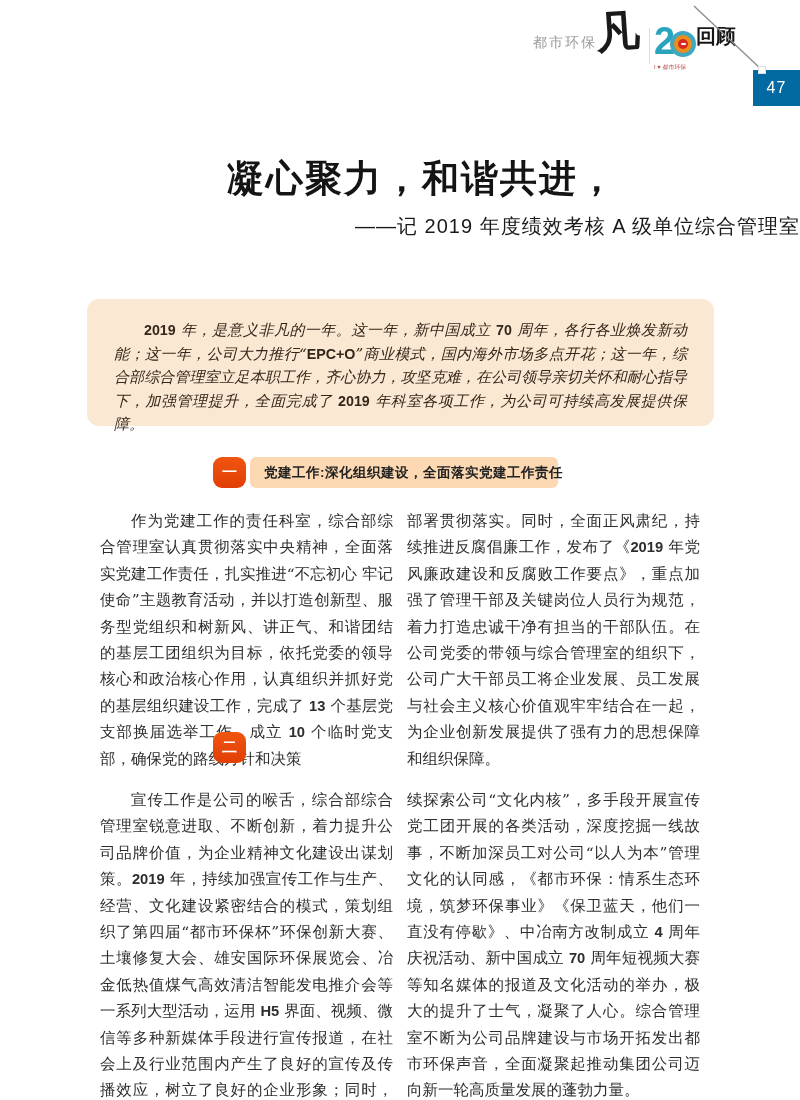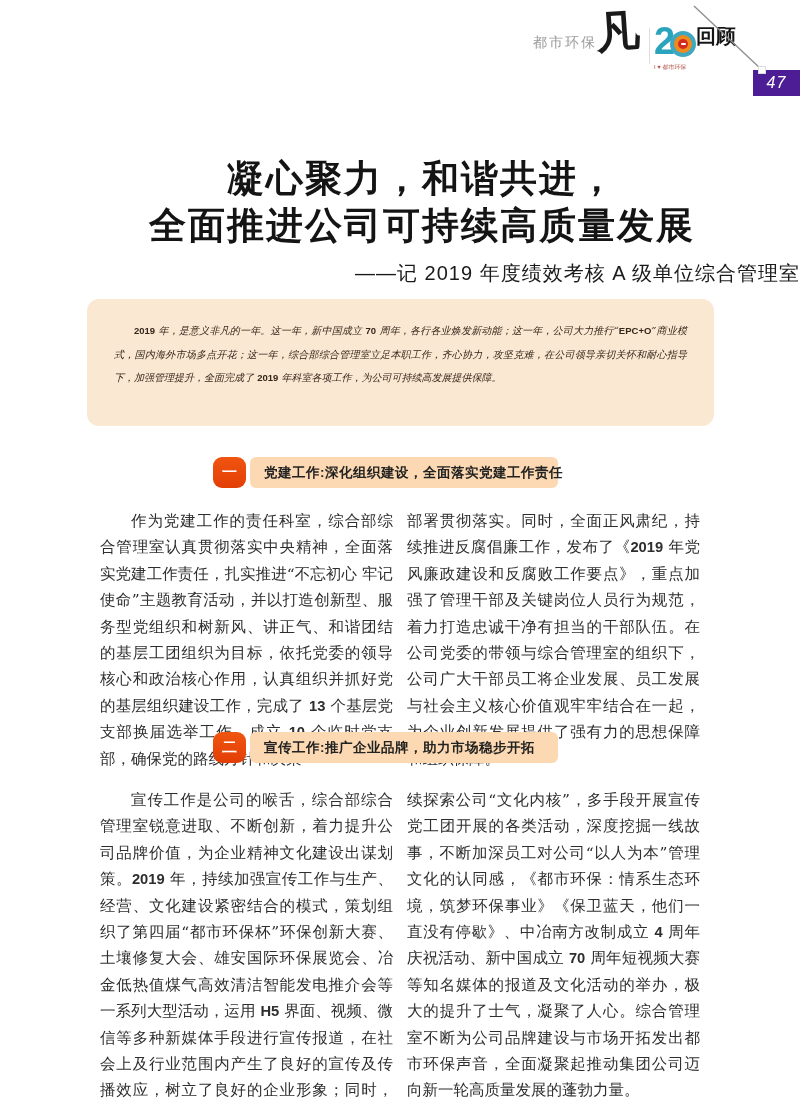--- a/index.html
+++ b/index.html
@@ -20,36 +20,36 @@
               display:flex;align-items:center;justify-content:center;margin-left:-5px;margin-top:6px;}
   .ring-mid{width:18px;height:18px;border-radius:50%;background:#ef8b1d;
               display:flex;align-items:center;justify-content:center;}
   .ring-core{width:10px;height:10px;border-radius:50%;background:#d42b1f;
               display:flex;align-items:center;justify-content:center;}
   .core-dash{width:5px;height:2px;background:#fff;border-radius:1px;}
   .logo20-tagline{font-size:7px;color:#b5534a;margin-top:3px;white-space:nowrap;
               transform:scale(.85);transform-origin:left top;}
   .review-label{position:absolute;left:696px;top:23px;font-size:20px;font-weight:bold;color:#151515;}
   .diag{position:absolute;left:688px;top:2px;}
-  .pagenum-box{position:absolute;left:753px;top:70px;width:47px;height:26px;background:#4c1d95;
-              display:flex;align-items:center;justify-content:center;font-style:italic;}
+  .pagenum-box{position:absolute;left:753px;top:70px;width:47px;height:36px;background:#0369a1;
+              display:flex;align-items:center;justify-content:center;}
   .pagenum{color:#ffffff;font-size:16px;letter-spacing:1px;}
   .corner-marker{position:absolute;left:758px;top:66px;width:8px;height:8px;background:#ffffff;
               border:1px solid #dcdcdc;box-sizing:border-box;}
 
   
   .title-block{position:absolute;left:0;right:0;top:155px;text-align:center;margin-left:44px;}
   .title-line{font-size:37px;line-height:47px;font-weight:800;color:#141414;letter-spacing:2px;}
   .subtitle{margin-top:11px;font-size:20px;font-weight:400;color:#1a1a1a;letter-spacing:1px;text-align:right;}
 
   
   .intro-box{position:absolute;left:87px;top:299px;width:627px;height:127px;
              background:#fbe8d2;border-radius:12px;box-sizing:border-box;}
   .intro-text{margin:20px 27px 0 27px;font-family:"DejaVu Serif",serif;font-style:italic;
-             font-size:10px;line-height:23.6px;color:#33261a;text-align:justify;text-indent:2em;}
+             font-size:15px;line-height:23.6px;color:#33261a;text-align:justify;text-indent:2em;}
 
   
   .sec-header{position:absolute;left:213px;display:flex;align-items:stretch;}
   .sec1{top:457px;} .sec2{top:732px;}
   .sec-badge{width:33px;height:31px;border-radius:9px;background:linear-gradient(180deg,#f05510,#e23e06);
              color:#fff;display:flex;align-items:center;justify-content:center;
              font-size:15px;font-weight:bold;flex:none;}
   .sec-bar{margin-left:4px;height:31px;background:#fcd9b2;border-radius:6px;
              display:flex;align-items:center;padding:0 14px;width:280px;box-sizing:content-box;text-align:right;}
   .sec-bar span{font-size:13.5px;font-weight:bold;color:#222;letter-spacing:.5px;white-space:nowrap;}
@@ -92,39 +92,35 @@
     <line x1="6" y1="4" x2="74" y2="68" stroke="#8f8f8f" stroke-width="1.4"></line>
   </svg>
 
   <div class="pagenum-box">
     <span class="pagenum">47</span>
   </div>
   <div class="corner-marker"></div>
 
   <div class="title-block">
     <div class="title-line">凝心聚力，和谐共进，</div>
-    <div class="title-line">全面推进公司可持续高质量发展</div>
     <div class="subtitle">——记 2019 年度绩效考核 A 级单位综合管理室</div>
   </div>
 
   <div class="intro-box">
     <p class="intro-text"><span class="latin">2019</span> 年，是意义非凡的一年。这一年，新中国成立 <span class="latin">70</span> 周年，各行各业焕发新动能；这一年，公司大力推行“<span class="latin">EPC+O</span>”商业模式，国内海外市场多点开花；这一年，综合部综合管理室立足本职工作，齐心协力，攻坚克难，在公司领导亲切关怀和耐心指导下，加强管理提升，全面完成了 <span class="latin">2019</span> 年科室各项工作，为公司可持续高发展提供保障。</p>
   </div>
 
   <div class="sec-header sec1">
     <div class="sec-badge">一</div>
     <div class="sec-bar">
       <span>党建工作:深化组织建设，全面落实党建工作责任</span>
     </div>
   </div>
   <div class="col indent b1l">作为党建工作的责任科室，综合部综合管理室认真贯彻落实中央精神，全面落实党建工作责任，扎实推进“不忘初心 牢记使命”主题教育活动，并以打造创新型、服务型党组织和树新风、讲正气、和谐团结的基层工团组织为目标，依托党委的领导核心和政治核心作用，认真组织并抓好党的基层组织建设工作，完成了 <span class="latin">13</span> 个基层党支部换届选举工作，成立 <span class="latin">10</span> 个临时党支部，确保党的路线方针和决策</div>
   <div class="col b1r">部署贯彻落实。同时，全面正风肃纪，持续推进反腐倡廉工作，发布了《<span class="latin">2019</span> 年党风廉政建设和反腐败工作要点》，重点加强了管理干部及关键岗位人员行为规范，着力打造忠诚干净有担当的干部队伍。在公司党委的带领与综合管理室的组织下，公司广大干部员工将企业发展、员工发展与社会主义核心价值观牢牢结合在一起，为企业创新发展提供了强有力的思想保障和组织保障。</div>
 
   <div class="sec-header sec2">
     <div class="sec-badge">二</div>
-    <div class="sec-bar">
-      <span>宣传工作:推广企业品牌，助力市场稳步开拓</span>
-    </div>
   </div>
   <div class="col indent b2l">宣传工作是公司的喉舌，综合部综合管理室锐意进取、不断创新，着力提升公司品牌价值，为企业精神文化建设出谋划策。<span class="latin">2019</span> 年，持续加强宣传工作与生产、经营、文化建设紧密结合的模式，策划组织了第四届“都市环保杯”环保创新大赛、土壤修复大会、雄安国际环保展览会、冶金低热值煤气高效清洁智能发电推介会等一系列大型活动，运用 <span class="latin">H5</span> 界面、视频、微信等多种新媒体手段进行宣传报道，在社会上及行业范围内产生了良好的宣传及传播效应，树立了良好的企业形象；同时，综合管理室持</div>
   <div class="col b2r">续探索公司“文化内核”，多手段开展宣传党工团开展的各类活动，深度挖掘一线故事，不断加深员工对公司“以人为本”管理文化的认同感，《都市环保：情系生态环境，筑梦环保事业》《保卫蓝天，他们一直没有停歇》、中冶南方改制成立 <span class="latin">4</span> 周年庆祝活动、新中国成立 <span class="latin">70</span> 周年短视频大赛等知名媒体的报道及文化活动的举办，极大的提升了士气，凝聚了人心。综合管理室不断为公司品牌建设与市场开拓发出都市环保声音，全面凝聚起推动集团公司迈向新一轮高质量发展的蓬勃力量。</div>
 
 </div>
 
 </body></html>

